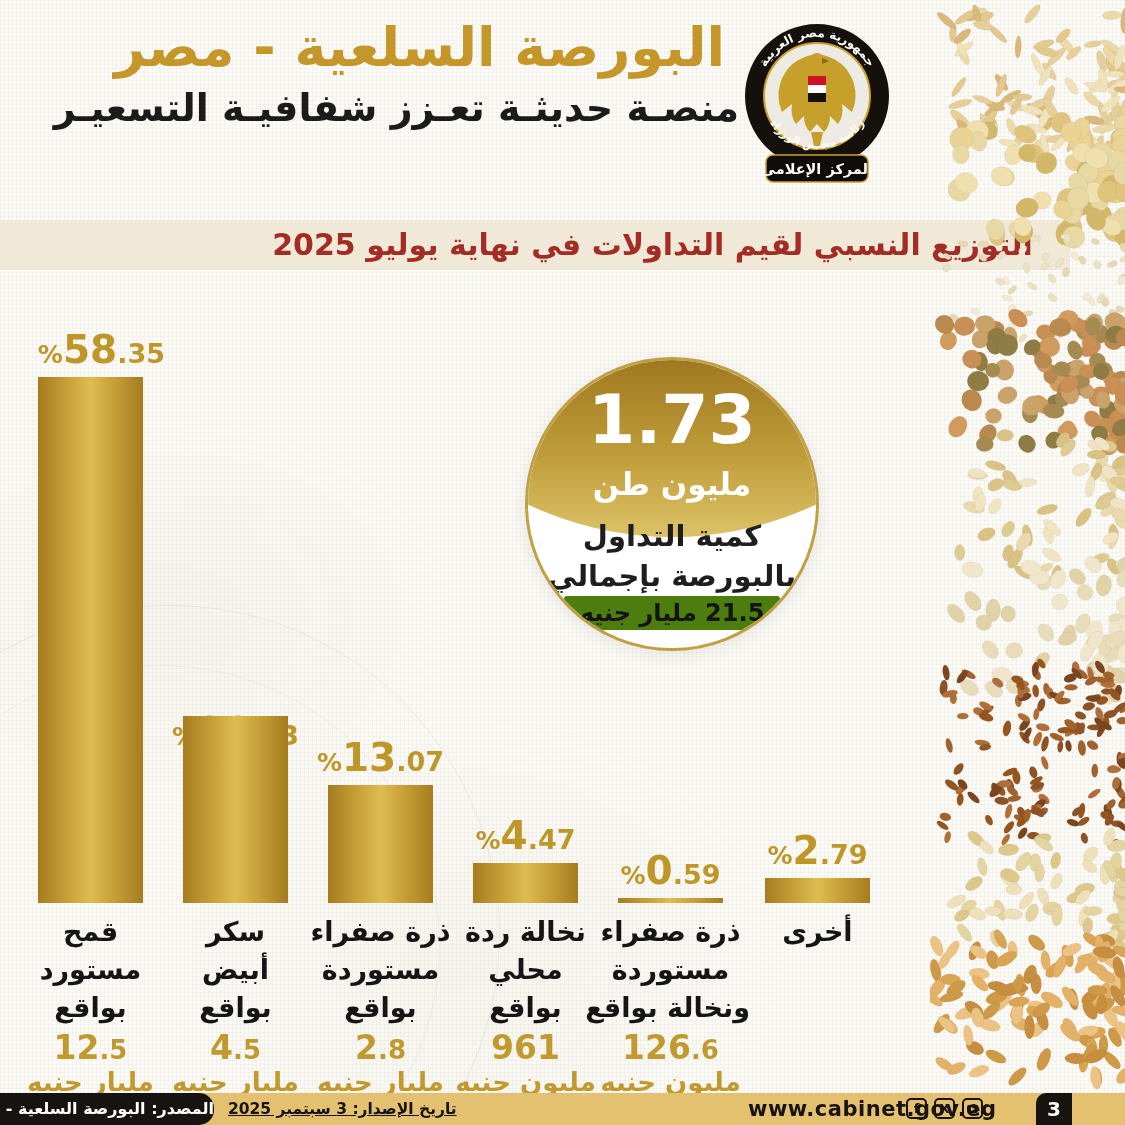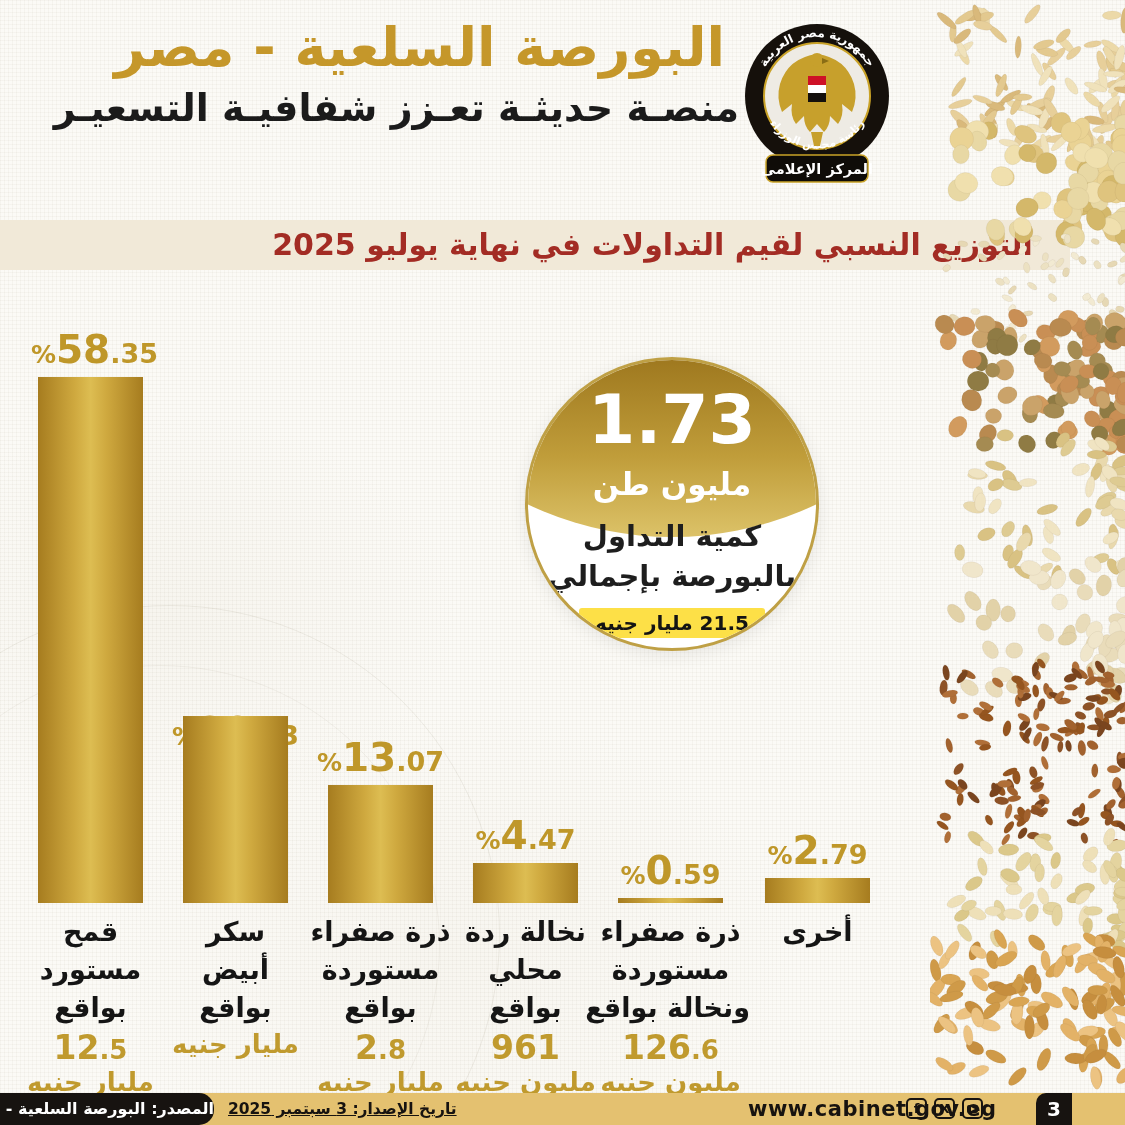--- a/index.html
+++ b/index.html
@@ -30,22 +30,22 @@
   
   .circle{position:absolute;left:525px;top:357px;width:294px;height:294px;border-radius:50%;
     background:#fff;border:3px solid #bfa045;overflow:hidden;z-index:2;box-shadow:0 4px 18px rgba(0,0,0,0.08);}
   .gold-cap{position:absolute;width:670px;height:670px;left:50%;margin-left:-335px;top:-493px;border-radius:50%;
     background:linear-gradient(180deg,#8f6c1a 60%,#a07a20 74%,#c09d3a 88%,#dcc268 100%);z-index:0;}
   .circle-inner{position:relative;z-index:1;display:flex;flex-direction:column;align-items:center;padding-top:26px;}
   .circle-value{font-size:68px;line-height:1;font-weight:700;color:#fff;direction:ltr;}
   .circle-unit{font-size:31px;font-weight:700;color:#fff;margin-top:12px;}
   .circle-cap{font-size:29px;font-weight:700;color:#1e1e1e;line-height:40px;margin-top:14px;}
   .circle-cap.c2{margin-top:0;}
-  .circle-highlight{margin-top:12px;background:#fde047;padding:3px 16px;border-radius:3px;
-    font-size:20px;font-weight:700;color:#141414;white-space:nowrap;}
+  .circle-highlight{margin-top:0;background:#4d7c0f;padding:3px 16px;border-radius:3px;
+    font-size:24px;font-weight:700;color:#141414;white-space:nowrap;}
 
   
   .chart{position:absolute;inset:0;z-index:2;}
   .bar{position:absolute;background:linear-gradient(90deg,#a67c1f,#cfa93f 35%,#ddbd52 50%,#cfa93f 65%,#a67c1f);}
   .pct{position:absolute;text-align:center;color:#bf9729;font-weight:700;white-space:nowrap;direction:ltr;}
   .pct-sign{font-size:25px;}
   .pct-int{font-size:39px;line-height:1;}
   .pct-dec{font-size:27px;}
   .bar-label{position:absolute;text-align:center;}
   .lbl-line{font-size:27px;line-height:38px;font-weight:700;color:#151515;white-space:nowrap;}
@@ -122,21 +122,21 @@
       <div class="circle-value">1.73</div>
       <div class="circle-unit">مليون طن</div>
       <div class="circle-cap">كمية التداول</div>
       <div class="circle-cap c2">بالبورصة بإجمالي</div>
       <div class="circle-highlight">21.5 مليار جنيه</div>
     </div>
   </div>
 
   <div class="chart" id="chart">
   <div>
-    <div class="pct" dir="ltr" style="left: 12px; top: 330px; width: 165px;">
+    <div class="pct" dir="ltr" style="left: 0; top: 330px; width: 165px; text-align: right;">
       <span class="pct-sign">%</span><span class="pct-int">58</span><span class="pct-dec">.35</span>
     </div>
     <div class="bar" style="left: 38px; top: 377px; width: 105px; height: 526px;"></div>
     <div class="bar-label" style="left: 11px; top: 913px; width: 159px;">
       <div class="lbl-lines">
             <div class="lbl-line">قمح</div>
             <div class="lbl-line">مستورد</div>
             <div class="lbl-line">بواقع</div>
           </div>
       <div class="lbl-amt"><span class="amt-int">12</span><span class="amt-dec">.5</span></div>
@@ -148,20 +148,21 @@
     <div class="pct" dir="ltr" style="left: 153px; top: 669px; width: 165px; margin-top: 43px;">
       <span class="pct-sign">%</span><span class="pct-int">20</span><span class="pct-dec">.73</span>
     </div>
     <div class="bar" style="left: 183px; top: 716px; width: 105px; height: 187px;"></div>
     <div class="bar-label" style="left: 156px; top: 913px; width: 159px;">
       <div class="lbl-lines">
             <div class="lbl-line">سكر</div>
             <div class="lbl-line">أبيض</div>
             <div class="lbl-line">بواقع</div>
           </div>
+      <div class="lbl-amt"><span class="amt-int">4</span><span class="amt-dec">.5</span></div>
       <div class="lbl-unit">مليار جنيه</div>
     </div>
   </div>
 
   <div>
     <div class="pct" dir="ltr" style="left: 298px; top: 738px; width: 165px;">
       <span class="pct-sign">%</span><span class="pct-int">13</span><span class="pct-dec">.07</span>
     </div>
     <div class="bar" style="left: 328px; top: 785px; width: 105px; height: 118px;"></div>
     <div class="bar-label" style="left: 301px; top: 913px; width: 159px;">

